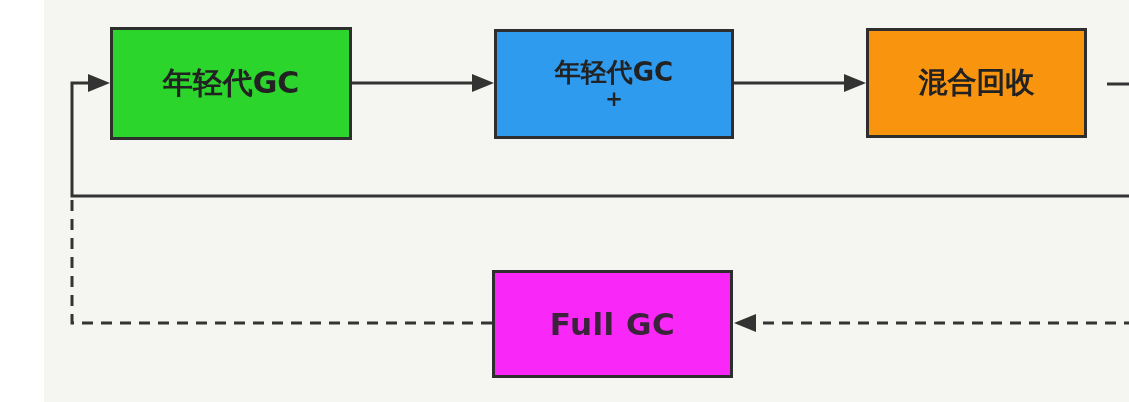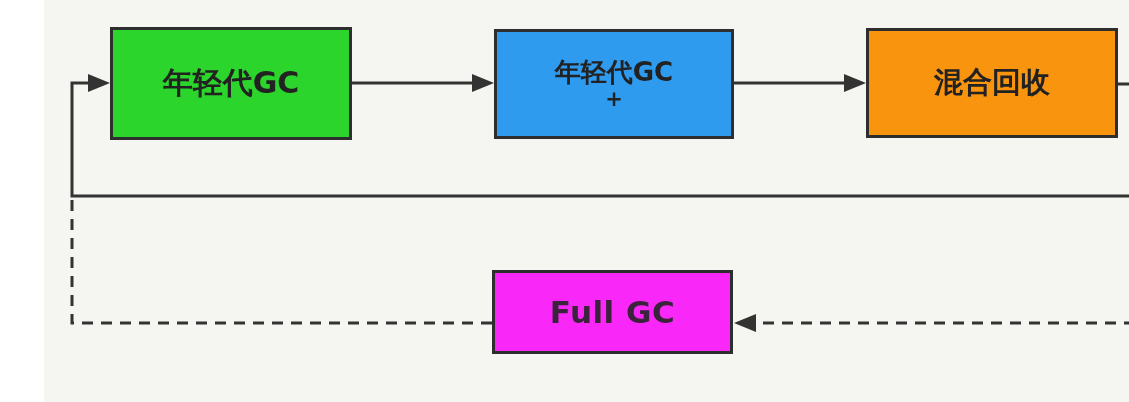--- a/index.html
+++ b/index.html
@@ -39,22 +39,22 @@
     display: flex;
     flex-direction: column;
     align-items: center;
     justify-content: center;
     text-align: center;
     font-weight: bold;
     color: #222222;
   }
   .node-young   { left: 66px;  top: 27px;  width: 242px; height: 113px; font-size: 30px; }
   .node-concur  { left: 450px; top: 29px;  width: 240px; height: 110px; font-size: 26px; }
-  .node-mixed   { left: 822px; top: 28px;  width: 252px; height: 110px; font-size: 29px; }
-  .node-full    { left: 448px; top: 270px; width: 241px; height: 84px; font-size: 31px; color: #3c233c; letter-spacing: 0.5px; }
+  .node-mixed   { left: 822px; top: 28px;  width: 221px; height: 110px; font-size: 29px; }
+  .node-full    { left: 448px; top: 270px; width: 241px; height: 108px; font-size: 31px; color: #3c233c; letter-spacing: 0.5px; }
   .node-concur .line { line-height: 30px; }
   .node-concur .plus { line-height: 24px; font-size: 21px; }
 </style>
 </head>
 <body>
 
 <div class="canvas">
 
   <svg class="connectors" viewBox="0 0 1129 402" aria-hidden="true">
 

